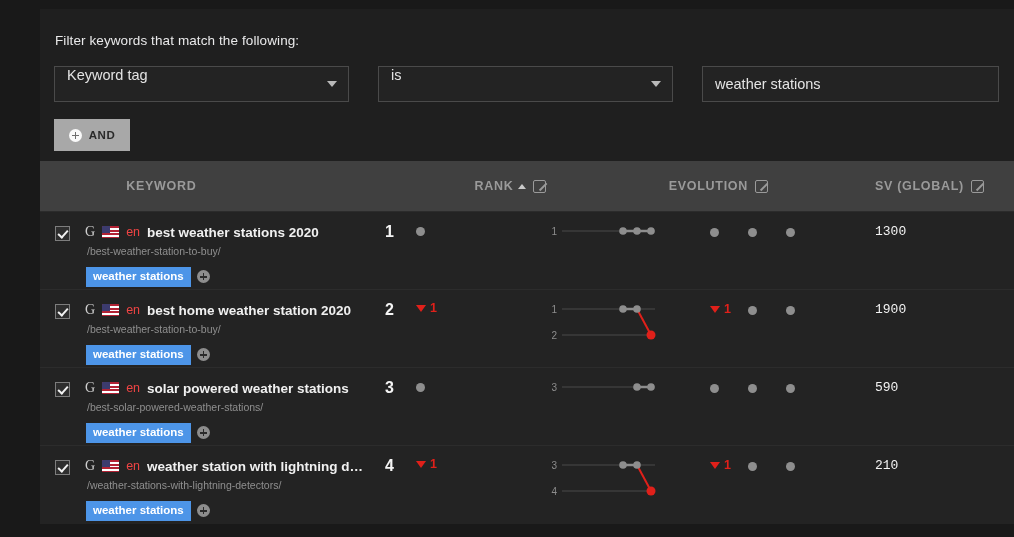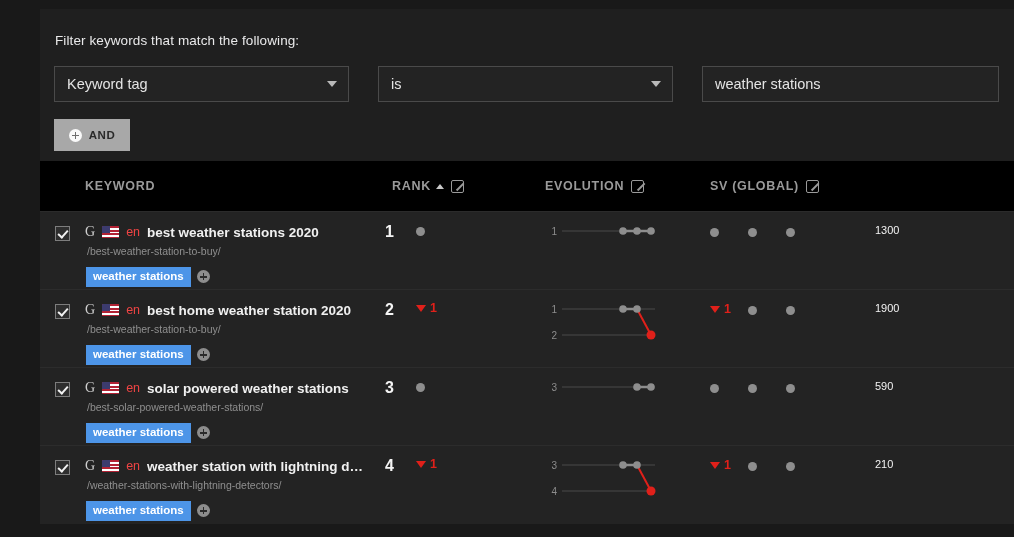--- a/index.html
+++ b/index.html
@@ -44,21 +44,21 @@
     gap: 29px;
     align-items: center;
   }
 
   .select-box {
     position: relative;
     height: 36px;
     background: #232323;
     border: 1px solid #4a4a4a;
     display: flex;
-    align-items: center;
+    align-items: flex-start;
     padding: 0 12px;
     cursor: pointer;
   }
 
   .select-box .sel-text {
     color: #e4e4e4;
     font-size: 14.5px;
     font-weight: 400;
     white-space: nowrap;
   }
@@ -127,22 +127,23 @@
     left: 40px;
     top: 161px;
     width: 974px;
     background: #191919;
   }
 
   .thead {
     display: flex;
     align-items: center;
     height: 51px;
-    background: #000000;
+    background: #404040;
     border-bottom: 1px solid #2b2b2b;
+    justify-content: space-between;
   }
 
   .th {
     color: #9a9a9a;
     font-size: 12.5px;
     font-weight: 700;
     letter-spacing: .7px;
     display: flex;
     align-items: center;
     gap: 7px;
@@ -364,22 +365,23 @@
     justify-content: flex-start;
   }
 
   
   .sv-cell {
     width: 139px; flex: none;
     padding-top: 12px;
   }
   .sv-val {
     color: #f2f2f2;
-    font-size: 11px;
+    font-size: 13px;
     font-weight: 400;
+    font-family: Liberation Mono, monospace;
   }
 </style>
 </head>
 <body>
 
 <div id="app">
 
   <div class="filter-panel">
     <div class="filter-title">Filter keywords that match the following:</div>
 

